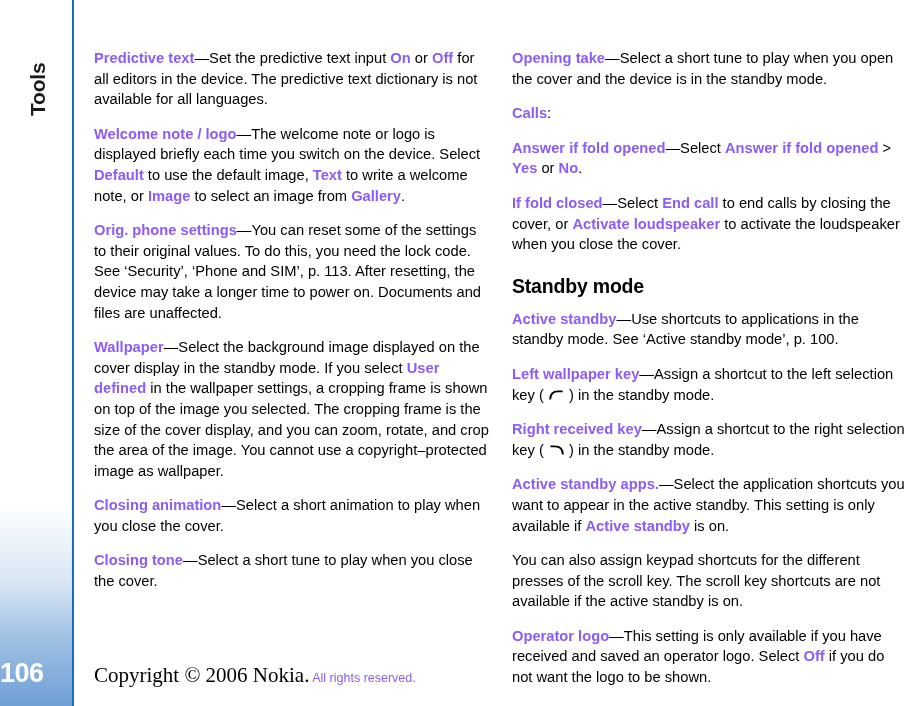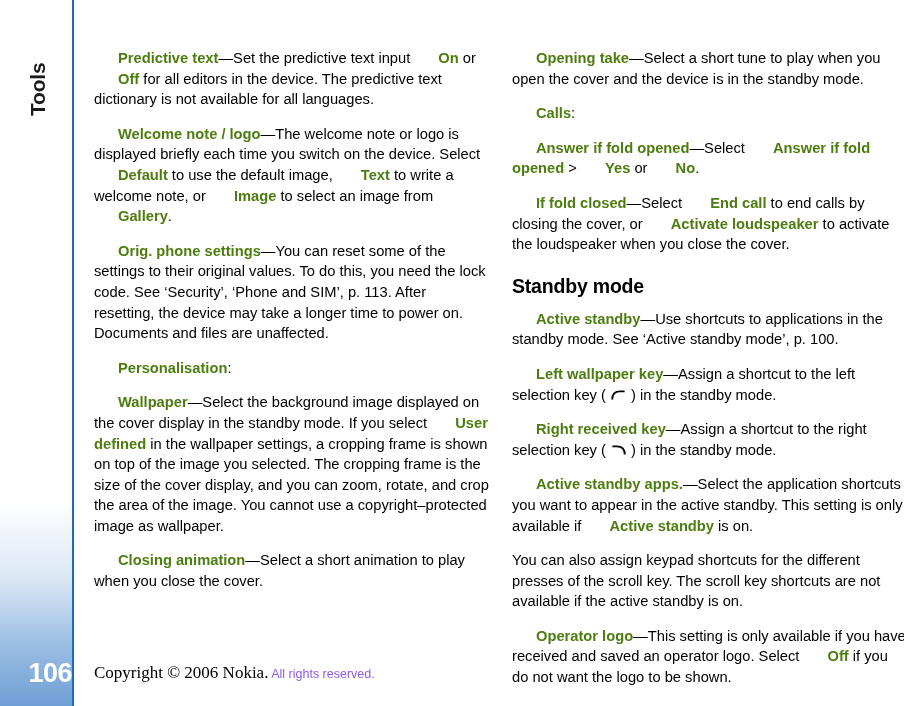--- a/index.html
+++ b/index.html
@@ -50,37 +50,37 @@
     font-weight: bold;
     letter-spacing: -0.2px;
     color: #1a1a1a;
     white-space: nowrap;
   }
   #page-number {
     position: absolute;
     left: 0;
     top: 658px;
     width: 72px;
-    text-align: right;
+    text-align: left;
     font-size: 27px;
     font-weight: bold;
     color: #ffffff;
     letter-spacing: -0.5px;
   }
 
   
   #footer {
     position: absolute;
     left: 94px;
     top: 663px;
     white-space: nowrap;
   }
   #footer .cr-serif {
     font-family: "Liberation Serif", serif;
-    font-size: 17px;
+    font-size: 21px;
     color: #000;
   }
   #footer .cr-sans {
     font-family: "Liberation Sans", sans-serif;
     font-size: 12.5px;
     color: #8b5cf6;
   }
 
   
   .column {
@@ -100,23 +100,22 @@
   }
   h2.section {
     margin: 20px 0 11px 0;
     font-size: 19.5px;
     font-weight: bold;
     line-height: 23px;
     color: #000;
     letter-spacing: -0.2px;
   }
   .kw {
-    color: #4d7c0f;
+    color: #8b5cf6;
     font-weight: bold;
-    margin-left: 24px;
   }
   .keyicon {
     display: inline-block;
     vertical-align: -1px;
     width: 15px;
     height: 11px;
     margin: 0 1px;
   }
   .keyicon svg { display: block; }
 </style>
@@ -126,23 +125,23 @@
 <div id="sidebar">
   <div id="chapter-title">Tools</div>
   <div id="page-number">106</div>
 </div>
 <div id="sidebar-rule"></div>
 
 <div class="column" id="col-left">
     <p class="para"><span class="kw">Predictive text</span><span>—Set the predictive text input </span><span class="kw">On</span><span> or </span><span class="kw">Off</span><span> for all editors in the device. The predictive text dictionary is not available for all languages.</span></p>
     <p class="para"><span class="kw">Welcome note / logo</span><span>—The welcome note or logo is displayed briefly each time you switch on the device. Select </span><span class="kw">Default</span><span> to use the default image, </span><span class="kw">Text</span><span> to write a welcome note, or </span><span class="kw">Image</span><span> to select an image from </span><span class="kw">Gallery</span><span>.</span></p>
     <p class="para"><span class="kw">Orig. phone settings</span><span>—You can reset some of the settings to their original values. To do this, you need the lock code. See ‘Security’, ‘Phone and SIM’, p. 113. After resetting, the device may take a longer time to power on. Documents and files are unaffected.</span></p>
-    <p class="para"><span class="kw">Personalisation</span><span>:</span></p>
     <p class="para"><span class="kw">Wallpaper</span><span>—Select the background image displayed on the cover display in the standby mode. If you select </span><span class="kw">User defined</span><span> in the wallpaper settings, a cropping frame is shown on top of the image you selected. The cropping frame is the size of the cover display, and you can zoom, rotate, and crop the area of the image. You cannot use a copyright–protected image as wallpaper.</span></p>
     <p class="para"><span class="kw">Closing animation</span><span>—Select a short animation to play when you close the cover.</span></p>
+    <p class="para"><span class="kw">Closing tone</span><span>—Select a short tune to play when you close the cover.</span></p>
   </div>
 <div class="column" id="col-right">
     <p class="para"><span class="kw">Opening take</span><span>—Select a short tune to play when you open the cover and the device is in the standby mode.</span></p>
     <p class="para"><span class="kw">Calls</span><span>:</span></p>
     <p class="para"><span class="kw">Answer if fold opened</span><span>—Select </span><span class="kw">Answer if fold opened</span><span> &gt; </span><span class="kw">Yes</span><span> or </span><span class="kw">No</span><span>.</span></p>
     <p class="para"><span class="kw">If fold closed</span><span>—Select </span><span class="kw">End call</span><span> to end calls by closing the cover, or </span><span class="kw">Activate loudspeaker</span><span> to activate the loudspeaker when you close the cover.</span></p>
     <h2 class="section">Standby mode</h2>
     <p class="para"><span class="kw">Active standby</span><span>—Use shortcuts to applications in the standby mode. See ‘Active standby mode’, p. 100.</span></p>
     <p class="para"><span class="kw">Left wallpaper key</span><span>—Assign a shortcut to the left selection key ( </span><span class="keyicon"><svg width="15" height="11" viewBox="0 0 15 11">
           <path d="M1.2 9.6 C1.2 3.2 5.0 1.4 9.2 1.4 L13.6 1.4" fill="none" stroke="#000" stroke-width="1.9" stroke-linecap="butt"></path>

